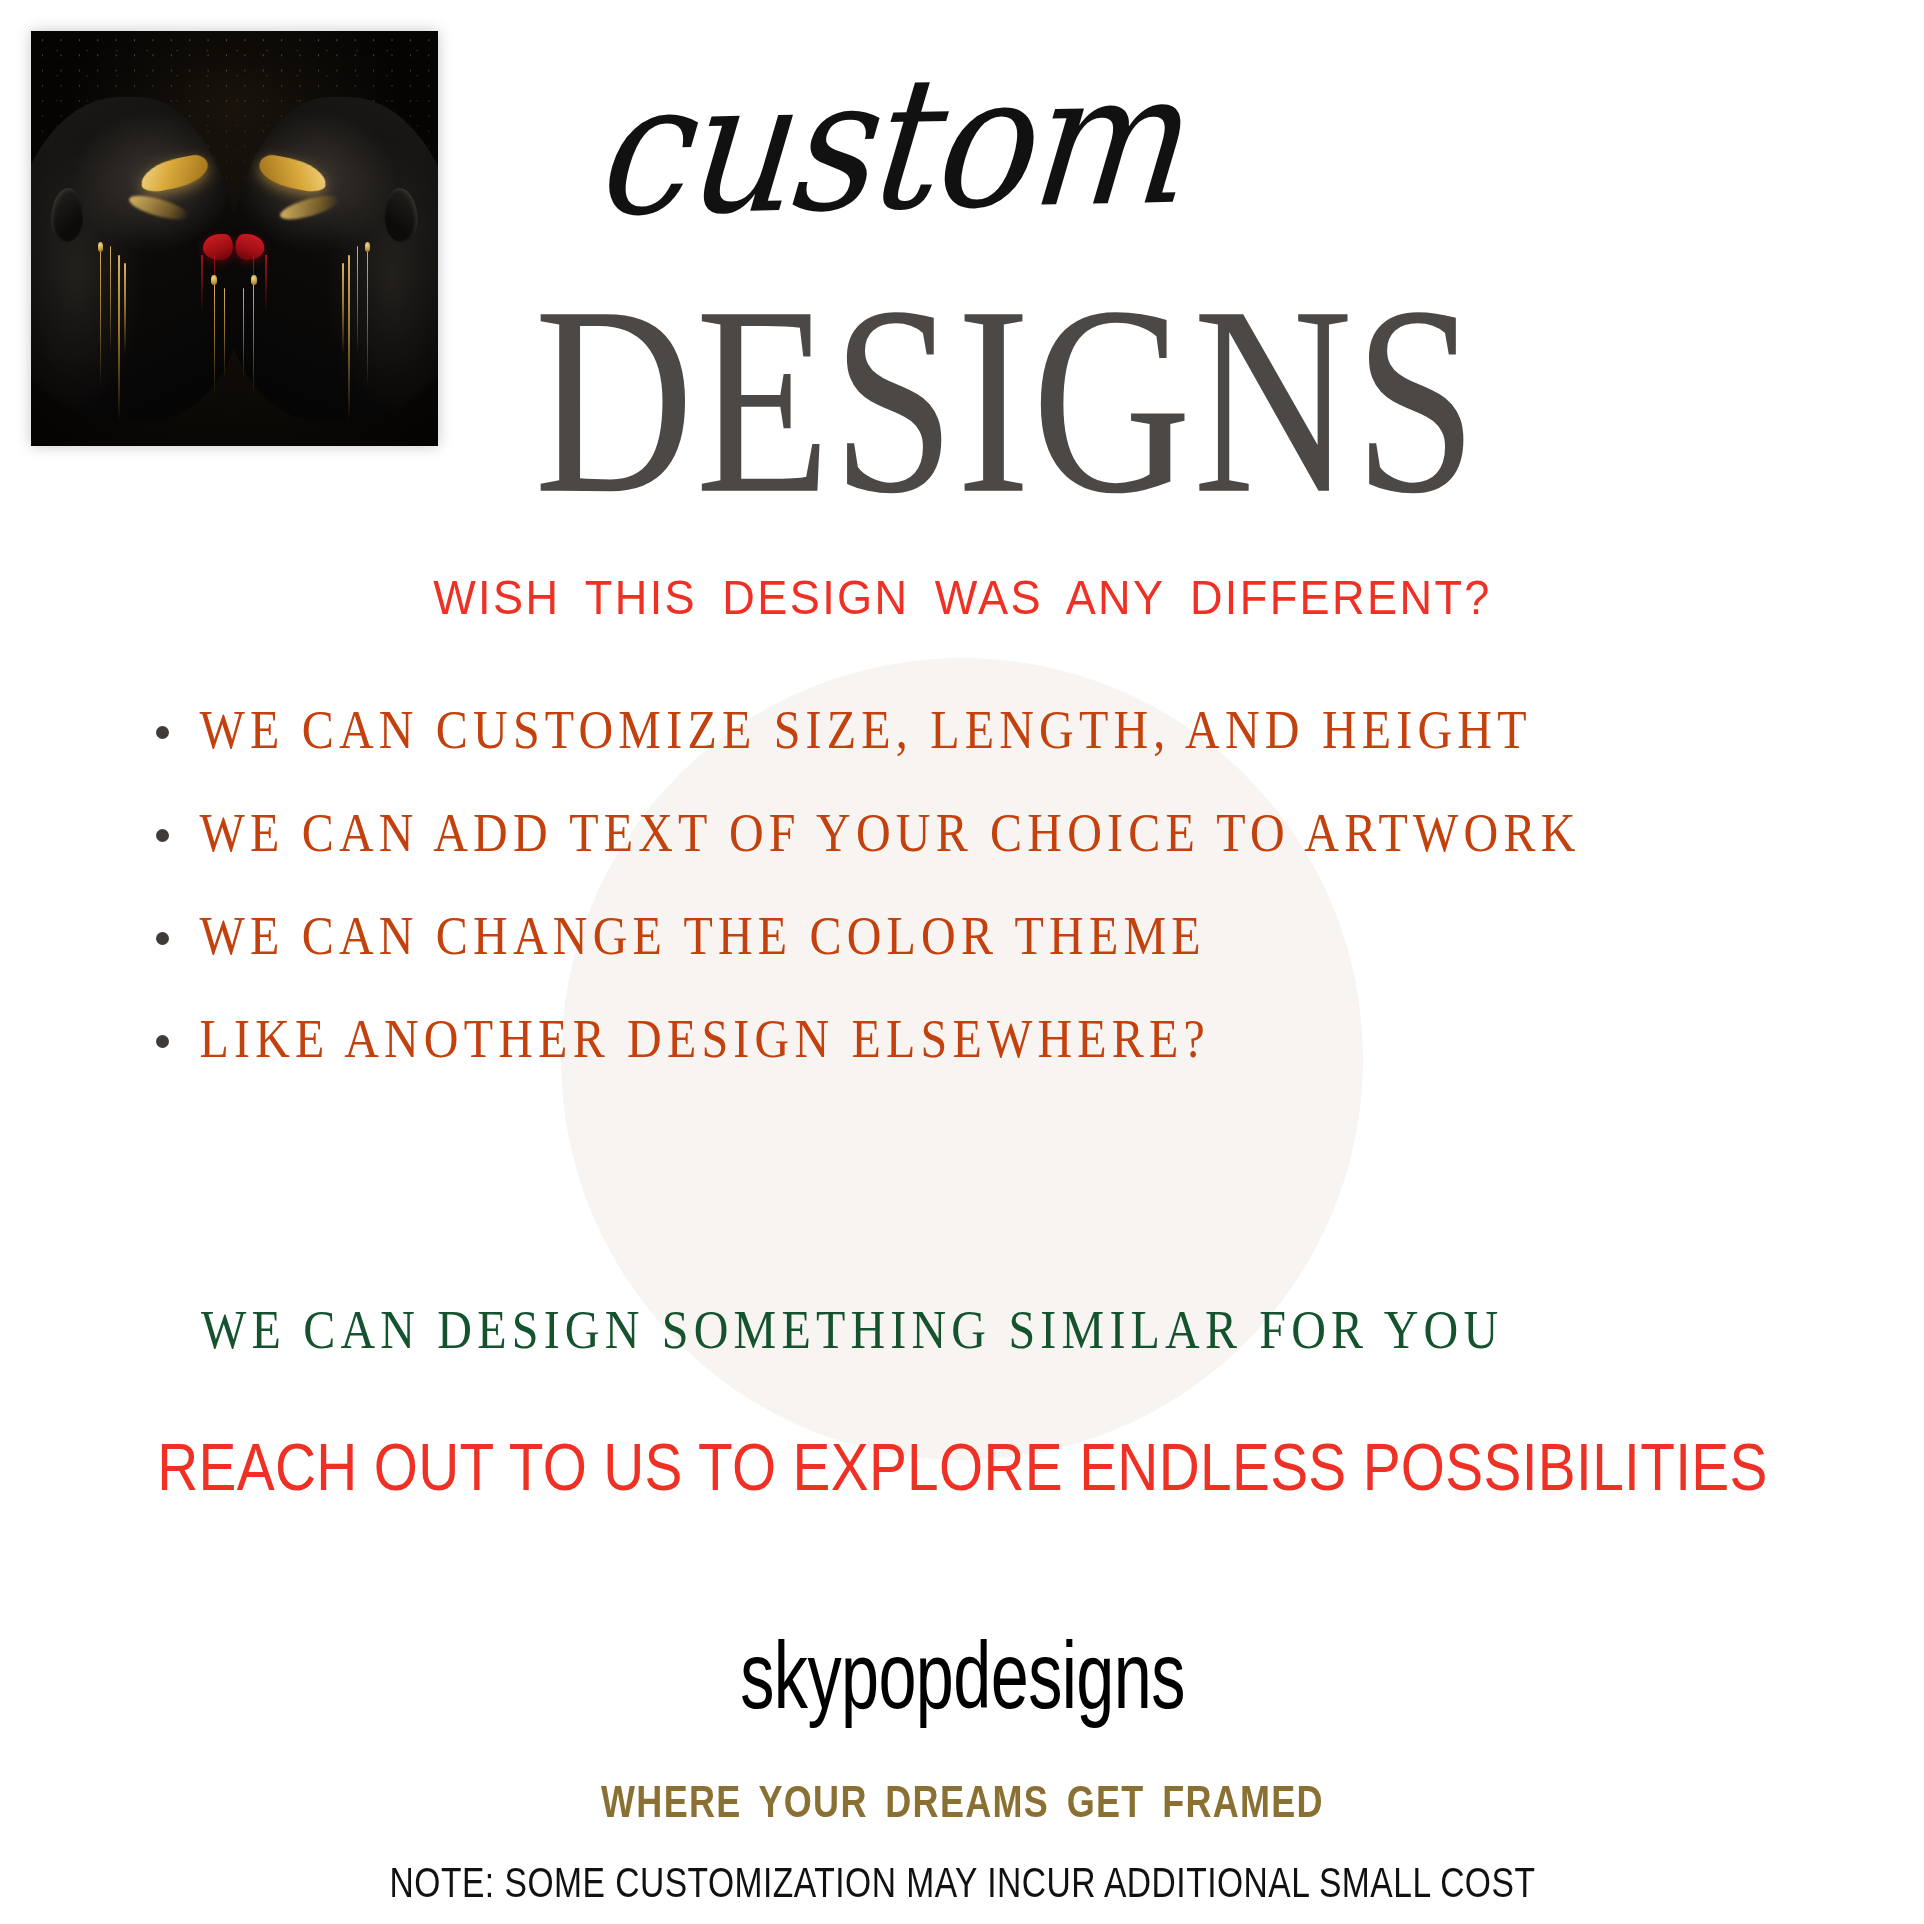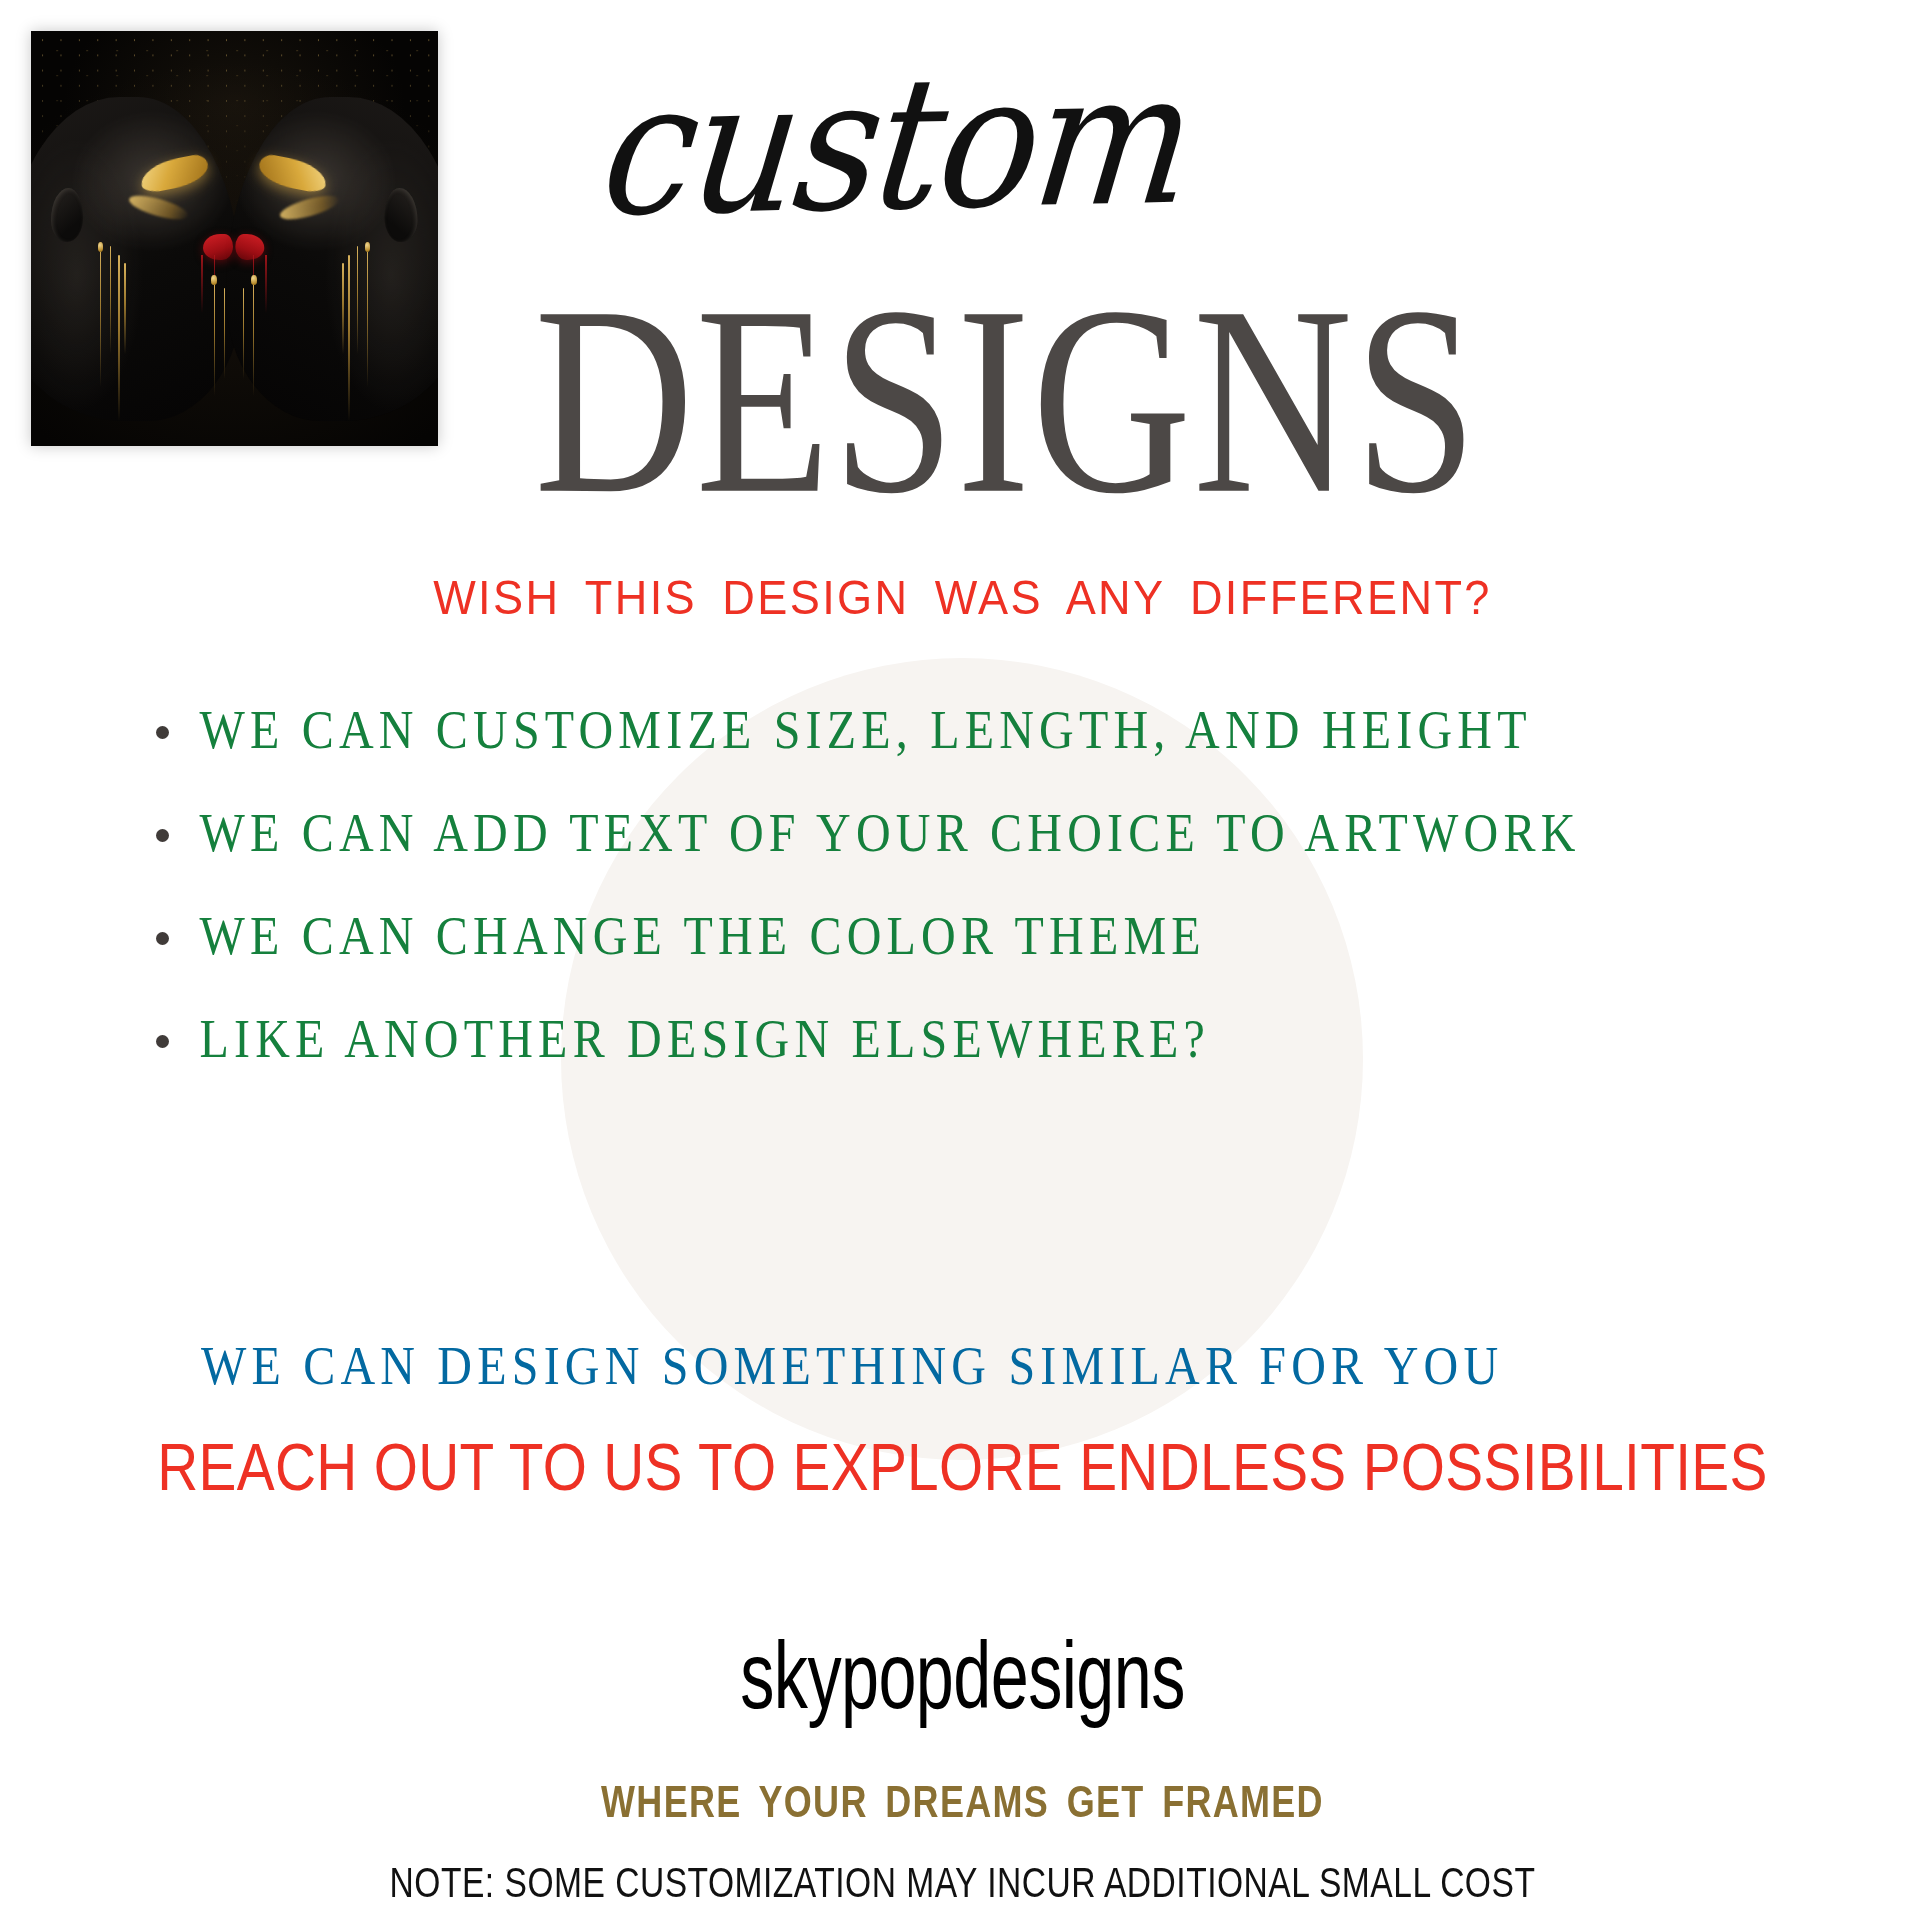--- a/index.html
+++ b/index.html
@@ -215,21 +215,21 @@
     list-style: none;
     margin: 0;
     padding: 0;
   }
   .bullet-item {
     display: flex;
     align-items: baseline;
     height: 103px;
     font-family: "Liberation Serif", serif;
     font-size: 48px;
-    color: #15803d;
+    color: #c2410c;
     letter-spacing: 5.2px;
     white-space: nowrap;
     transform-origin: left center;
   }
   .bullet-dot {
     flex: 0 0 auto;
     width: 13px;
     height: 13px;
     border-radius: 50%;
     background: #403b39;
@@ -243,25 +243,24 @@
     transform-origin: left bottom;
     font-weight: 400;
   }
 
   .continuation-line {
     position: absolute;
     left: 201px;
     top: 1306px;
     font-family: "Liberation Serif", serif;
     font-size: 48px;
-    color: #0369a1;
+    color: #14532d;
     letter-spacing: 5.2px;
     white-space: nowrap;
     z-index: 4;
-    margin-top: 36px;
   }
   .continuation-line span {
     display: inline-block;
     transform: scaleY(1.16);
     transform-origin: left bottom;
   }
 
   
   .cta-red {
     position: absolute;

